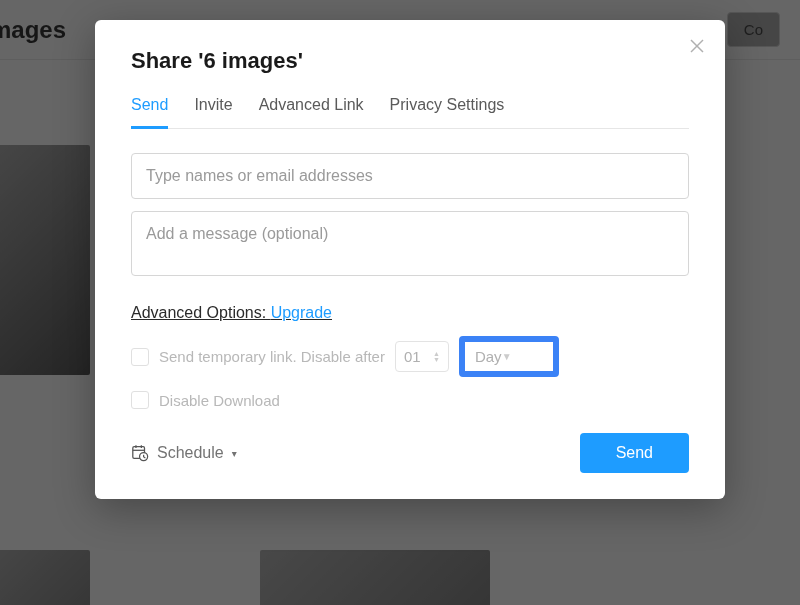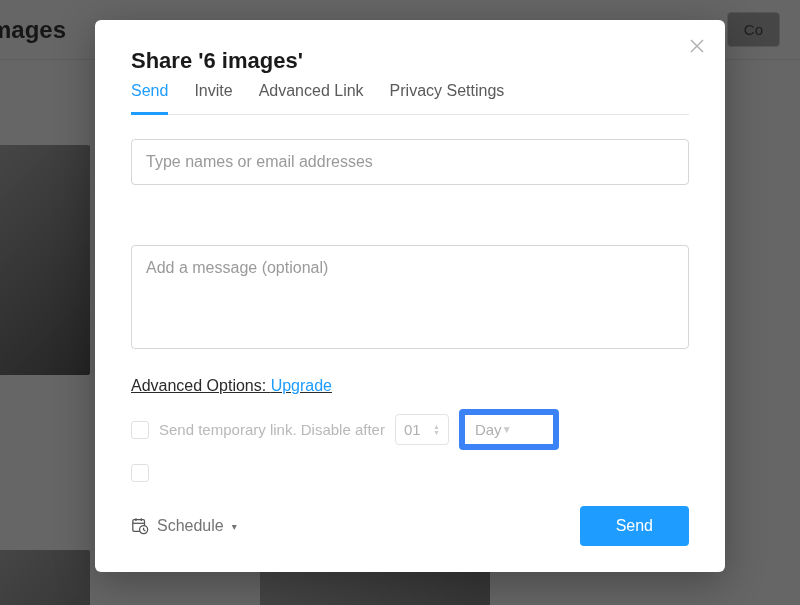--- a/index.html
+++ b/index.html
@@ -98,21 +98,21 @@
       width: 16px;
       height: 16px;
       cursor: pointer;
       color: #b0b0b0;
     }
     .close-icon svg { width: 16px; height: 16px; display: block; }
     .modal-title {
       font-size: 22px;
       font-weight: 700;
       color: #1a1a1a;
-      margin-bottom: 8px;
+      margin-bottom: 22px;
     }
     .tabs {
       display: flex;
       gap: 26px;
       border-bottom: 1px solid #e6e6e6;
       margin-bottom: 24px;
     }
     .tab {
       font-size: 16px;
       color: #5a5a5a;
@@ -131,23 +131,22 @@
       border: 1px solid #d6d6d6;
       border-radius: 4px;
       padding: 13px 14px;
       font-size: 16px;
       color: #333;
       margin-bottom: 12px;
       font-family: inherit;
     }
     .input-field::placeholder { color: #9a9a9a; }
     textarea.input-field {
-      height: 104px;
+      height: 65px;
       resize: none;
-      margin-top: 48px;
     }
     .adv-label {
       font-size: 16px;
       color: #2a2a2a;
       margin-top: 12px;
       margin-bottom: 14px;
       text-decoration: underline;
     }
     .adv-link {
       color: #1e9cff;
@@ -290,20 +289,21 @@
       </span>
     </div>
     <div class="select">
       <span>Day</span>
       <span class="caret">▼</span>
     </div>
   </div>
 
   <div class="adv-option">
     <div class="checkbox"></div>
+    <span>Disable Download</span>
   </div>
 
   <div class="modal-footer">
     <div class="schedule">
       <span class="sched-icon">
         <svg viewBox="0 0 20 20" fill="none" stroke="#555" stroke-width="1.4">
           <rect x="2" y="3" width="13" height="13" rx="1.5"></rect>
           <line x1="2" y1="7" x2="15" y2="7"></line>
           <line x1="5.5" y1="1.5" x2="5.5" y2="4.5"></line>
           <line x1="11.5" y1="1.5" x2="11.5" y2="4.5"></line>

